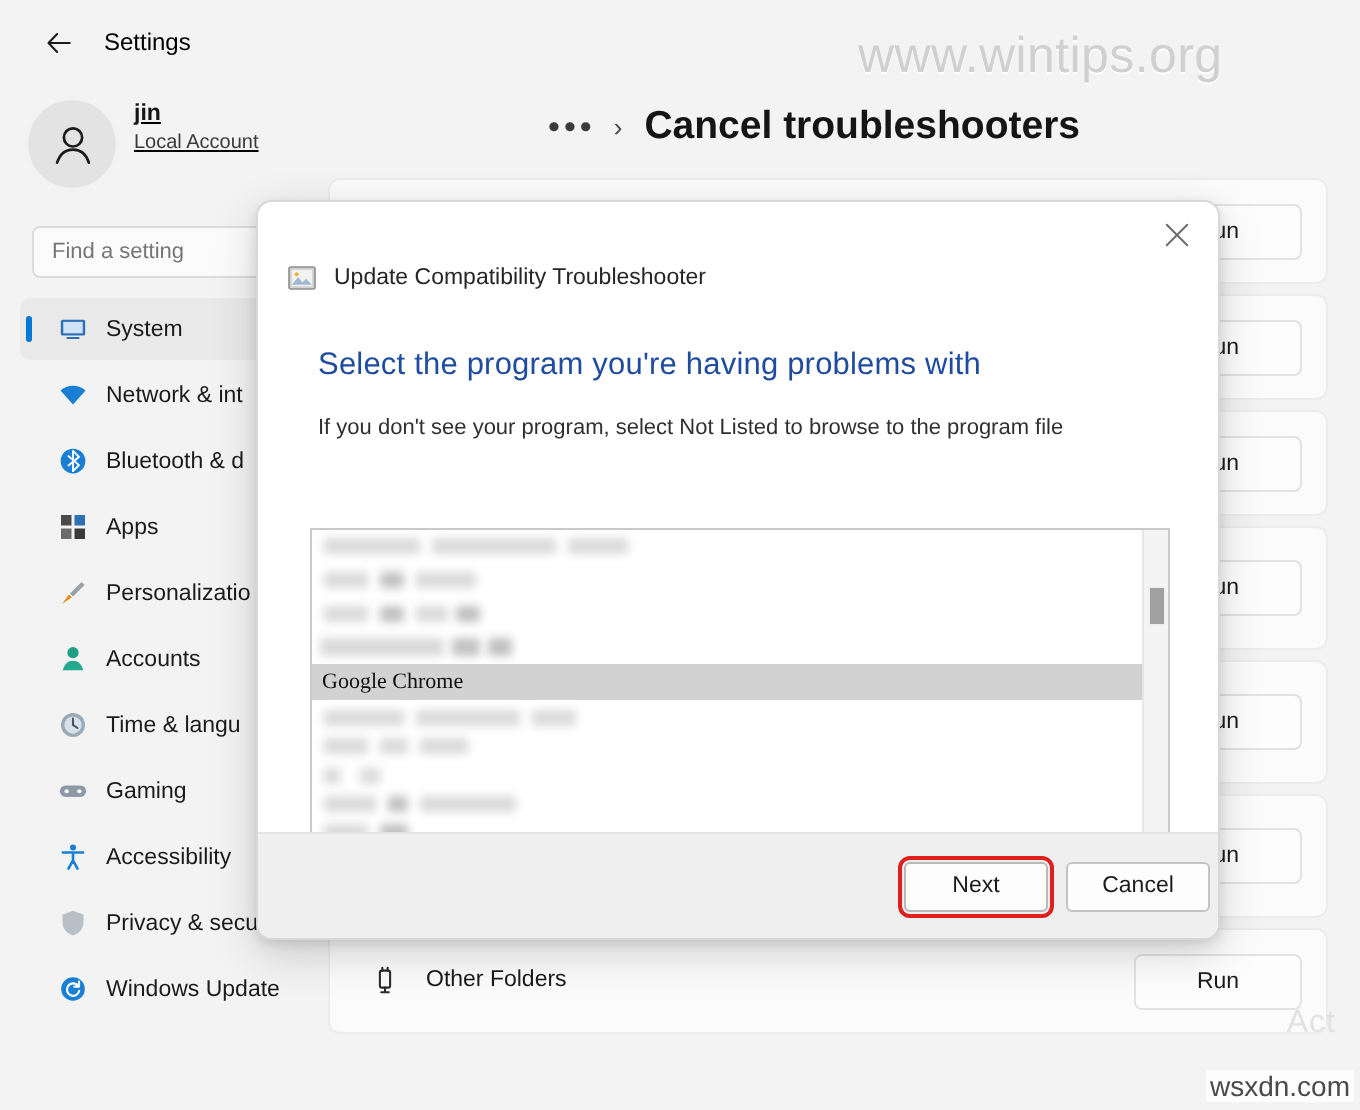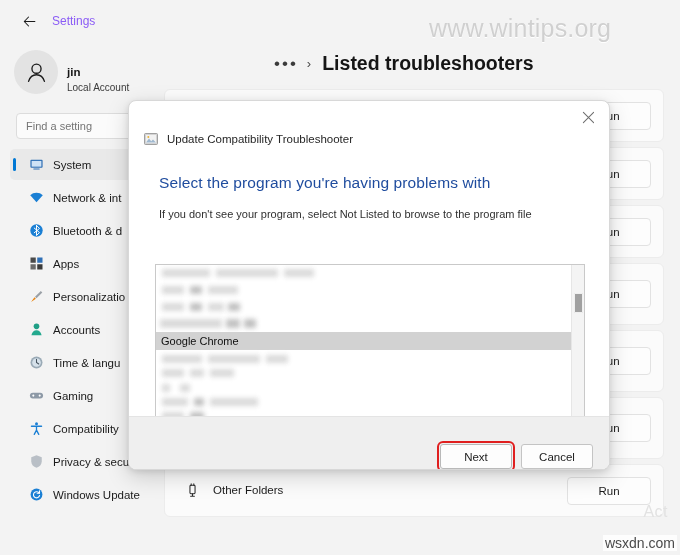--- a/index.html
+++ b/index.html
@@ -37,33 +37,34 @@
     width: 30px; height: 30px;
     margin-left: 10px;
     display: flex; align-items: center; justify-content: center;
     border-radius: 4px;
     color: #1b1b1b;
   }
   .back-btn svg { display:block; }
   .titlebar-title {
     margin-left: 8px;
     font-size: 12px;
-    color: #8b5cf6;
+    color: #000000;
   }
 
   
   .sidebar {
     position: absolute;
     left: 0; top: 34px;
     width: 150px; height: 513px;
     background: #f3f3f3;
   }
   .account {
-    display: flex; align-items: flex-end;
+    display: flex; align-items: flex-start;
     margin: 12px 0 0 10px;
+    text-decoration: underline;
   }
   .avatar {
     width: 44px; height: 44px; border-radius: 50%;
     background: #e3e3e3;
     display: flex; align-items: center; justify-content: center;
     flex: 0 0 44px;
   }
   .avatar svg { display:block; }
   .account-text { margin-left: 9px; line-height: 1.25; }
   .account-name { font-size: 11.5px; font-weight: bold; color: #151515; }
@@ -251,22 +252,22 @@
     border: 1px solid #efefef;
     border-radius: 1px;
   }
 
   .dlg-footer {
     position: absolute;
     left: 0; bottom: 0;
     width: 100%; height: 53px;
     background: #efefef;
     border-top: 1px solid #e4e4e4;
-    display: flex; align-items: flex-end; justify-content: flex-end;
-    padding-right: 16px;
+    display: flex; align-items: center; justify-content: flex-end;
+    padding-right: 4px;
   }
   .dlg-btn {
     width: 72px; height: 25px;
     background: #fdfdfd;
     border: 1px solid #c4c4c4;
     border-radius: 3px;
     display: flex; align-items: center; justify-content: center;
     font-size: 11.5px; color: #1b1b1b;
     margin-left: 9px;
   }
@@ -418,21 +419,21 @@
           <span class="nav-label">Gaming</span>
         </div>
 
         <div class="nav-item">
           <span class="nav-ico">
             <svg width="15" height="15" viewBox="0 0 16 16">
                 <circle cx="8" cy="2.9" r="1.6" fill="#1a7fd4"></circle>
                 <path d="M2.6 5.6h10.8M8 5.6v4.2M8 9.8 5.6 14.2M8 9.8l2.4 4.4" fill="none" stroke="#1a7fd4" stroke-width="1.4" stroke-linecap="round"></path>
               </svg>
           </span>
-          <span class="nav-label">Compatibility</span>
+          <span class="nav-label">Accessibility</span>
         </div>
 
         <div class="nav-item">
           <span class="nav-ico">
             <svg width="15" height="15" viewBox="0 0 16 16">
                 <path d="M8 1.4 13.6 3.4v4.2c0 3.5-2.3 6-5.6 7-3.3-1-5.6-3.5-5.6-7V3.4Z" fill="#b9bfc6"></path>
               </svg>
           </span>
           <span class="nav-label">Privacy &amp; security</span>
         </div>
@@ -449,21 +450,21 @@
         </div>
 
       </div>
     </div>
 
     <div class="content">
 
       <div class="breadcrumb">
         <span class="bc-dots">•••</span>
         <span class="bc-sep">›</span>
-        <span class="bc-title">Listed troubleshooters</span>
+        <span class="bc-title">Cancel troubleshooters</span>
       </div>
 
       <div class="card-list">
 
         <div class="card">
           <div class="card-ico">
             <svg width="17" height="17" viewBox="0 0 18 18">
                 <rect x="1.5" y="3" width="15" height="12" rx="1" fill="none" stroke="#3a3a3a" stroke-width="1.1"></rect>
                 <path d="M1.5 7h15M1.5 11h15M6 3v4M11 7v4M6 11v4" stroke="#3a3a3a" stroke-width="1.1"></path>
               </svg>
@@ -578,21 +579,21 @@
           <div class="blur-block" style="left:34px; top:21px; width:12px; height:8px; background:#bdbdbd;"></div>
           <div class="blur-block" style="left:52px; top:21px; width:30px; height:8px;"></div>
           <div class="blur-block" style="left:6px;  top:38px; width:22px; height:8px;"></div>
           <div class="blur-block" style="left:34px; top:38px; width:12px; height:8px; background:#bdbdbd;"></div>
           <div class="blur-block" style="left:52px; top:38px; width:16px; height:8px;"></div>
           <div class="blur-block" style="left:72px; top:38px; width:12px; height:8px; background:#bdbdbd;"></div>
           <div class="blur-block" style="left:4px;  top:54px; width:62px; height:9px;"></div>
           <div class="blur-block" style="left:70px; top:54px; width:14px; height:9px; background:#bfbfbf;"></div>
           <div class="blur-block" style="left:88px; top:54px; width:12px; height:9px; background:#bdbdbd;"></div>
 
-          <div class="lb-row selected" style="top:67px;">Google Chrome</div>
+          <div class="lb-row selected" style="top:67px;font-family:Liberation Serif, serif;">Google Chrome</div>
 
           <div class="blur-block" style="left:6px;  top:90px;  width:40px; height:8px;"></div>
           <div class="blur-block" style="left:52px; top:90px;  width:52px; height:8px;"></div>
           <div class="blur-block" style="left:110px;top:90px;  width:22px; height:8px;"></div>
           <div class="blur-block" style="left:6px;  top:104px; width:22px; height:8px;"></div>
           <div class="blur-block" style="left:34px; top:104px; width:14px; height:8px;"></div>
           <div class="blur-block" style="left:54px; top:104px; width:24px; height:8px;"></div>
           <div class="blur-block" style="left:6px;  top:119px; width:8px;  height:8px;"></div>
           <div class="blur-block" style="left:24px; top:119px; width:10px; height:8px;"></div>
           <div class="blur-block" style="left:6px;  top:133px; width:26px; height:8px;"></div>

